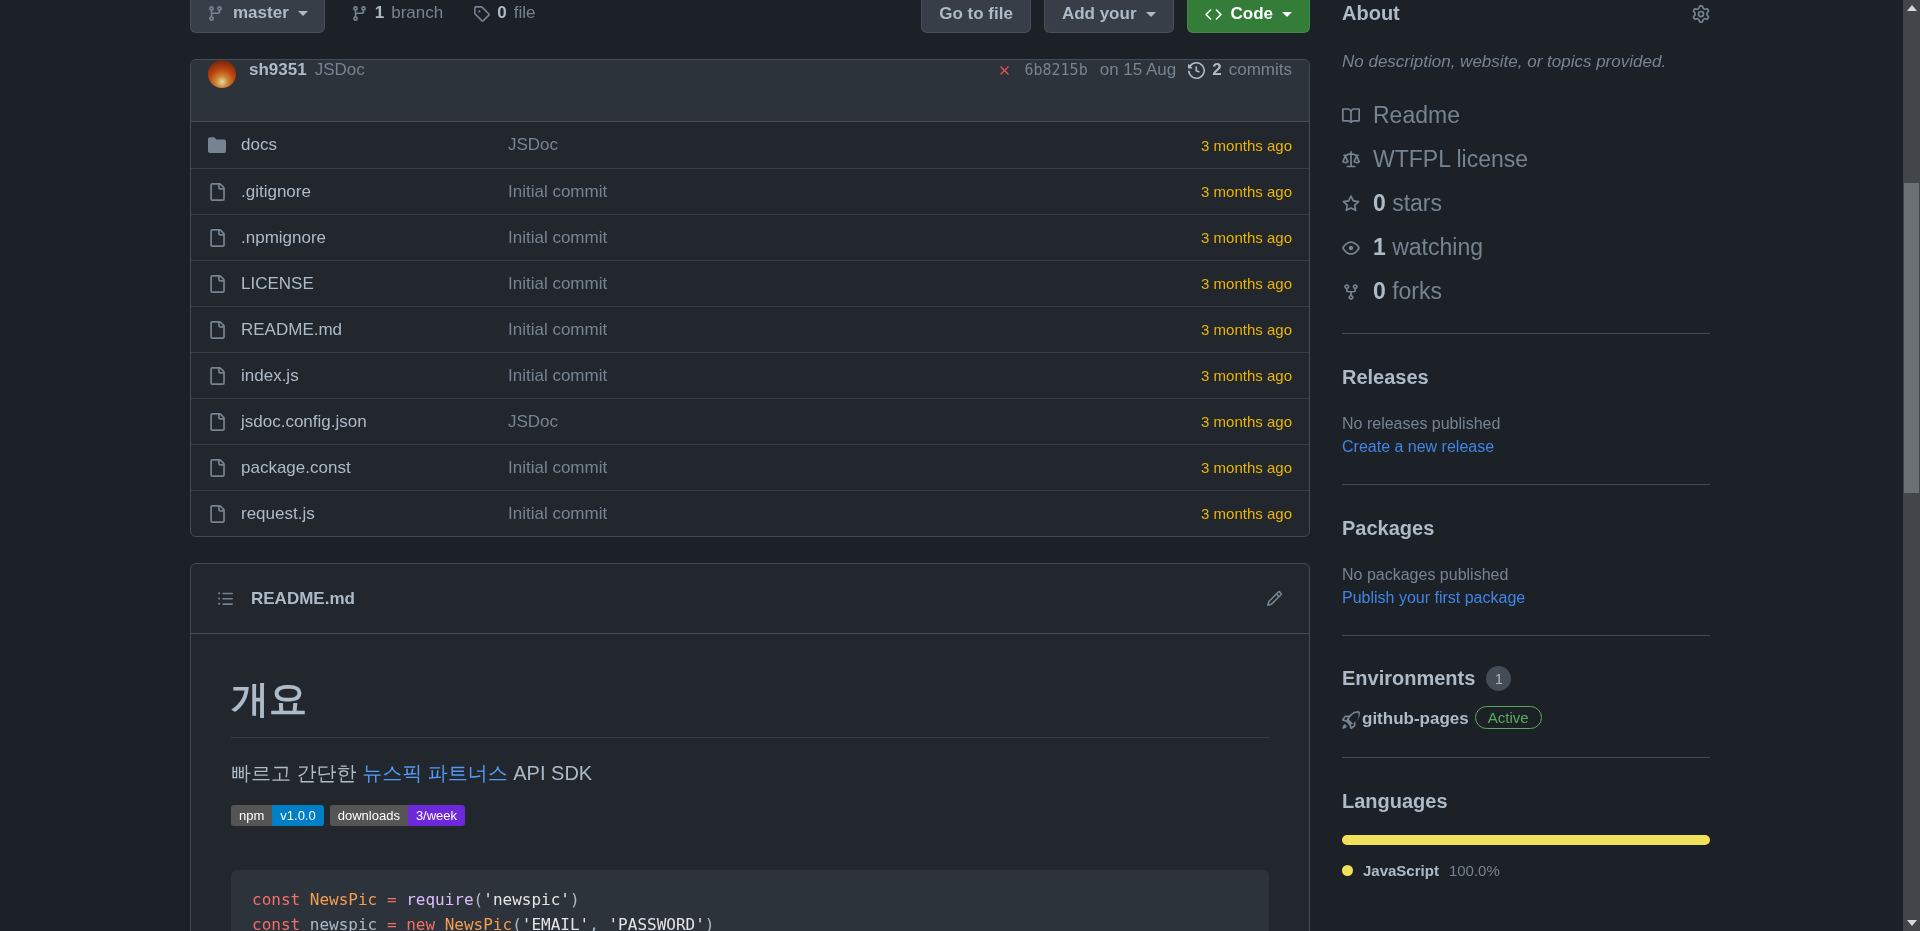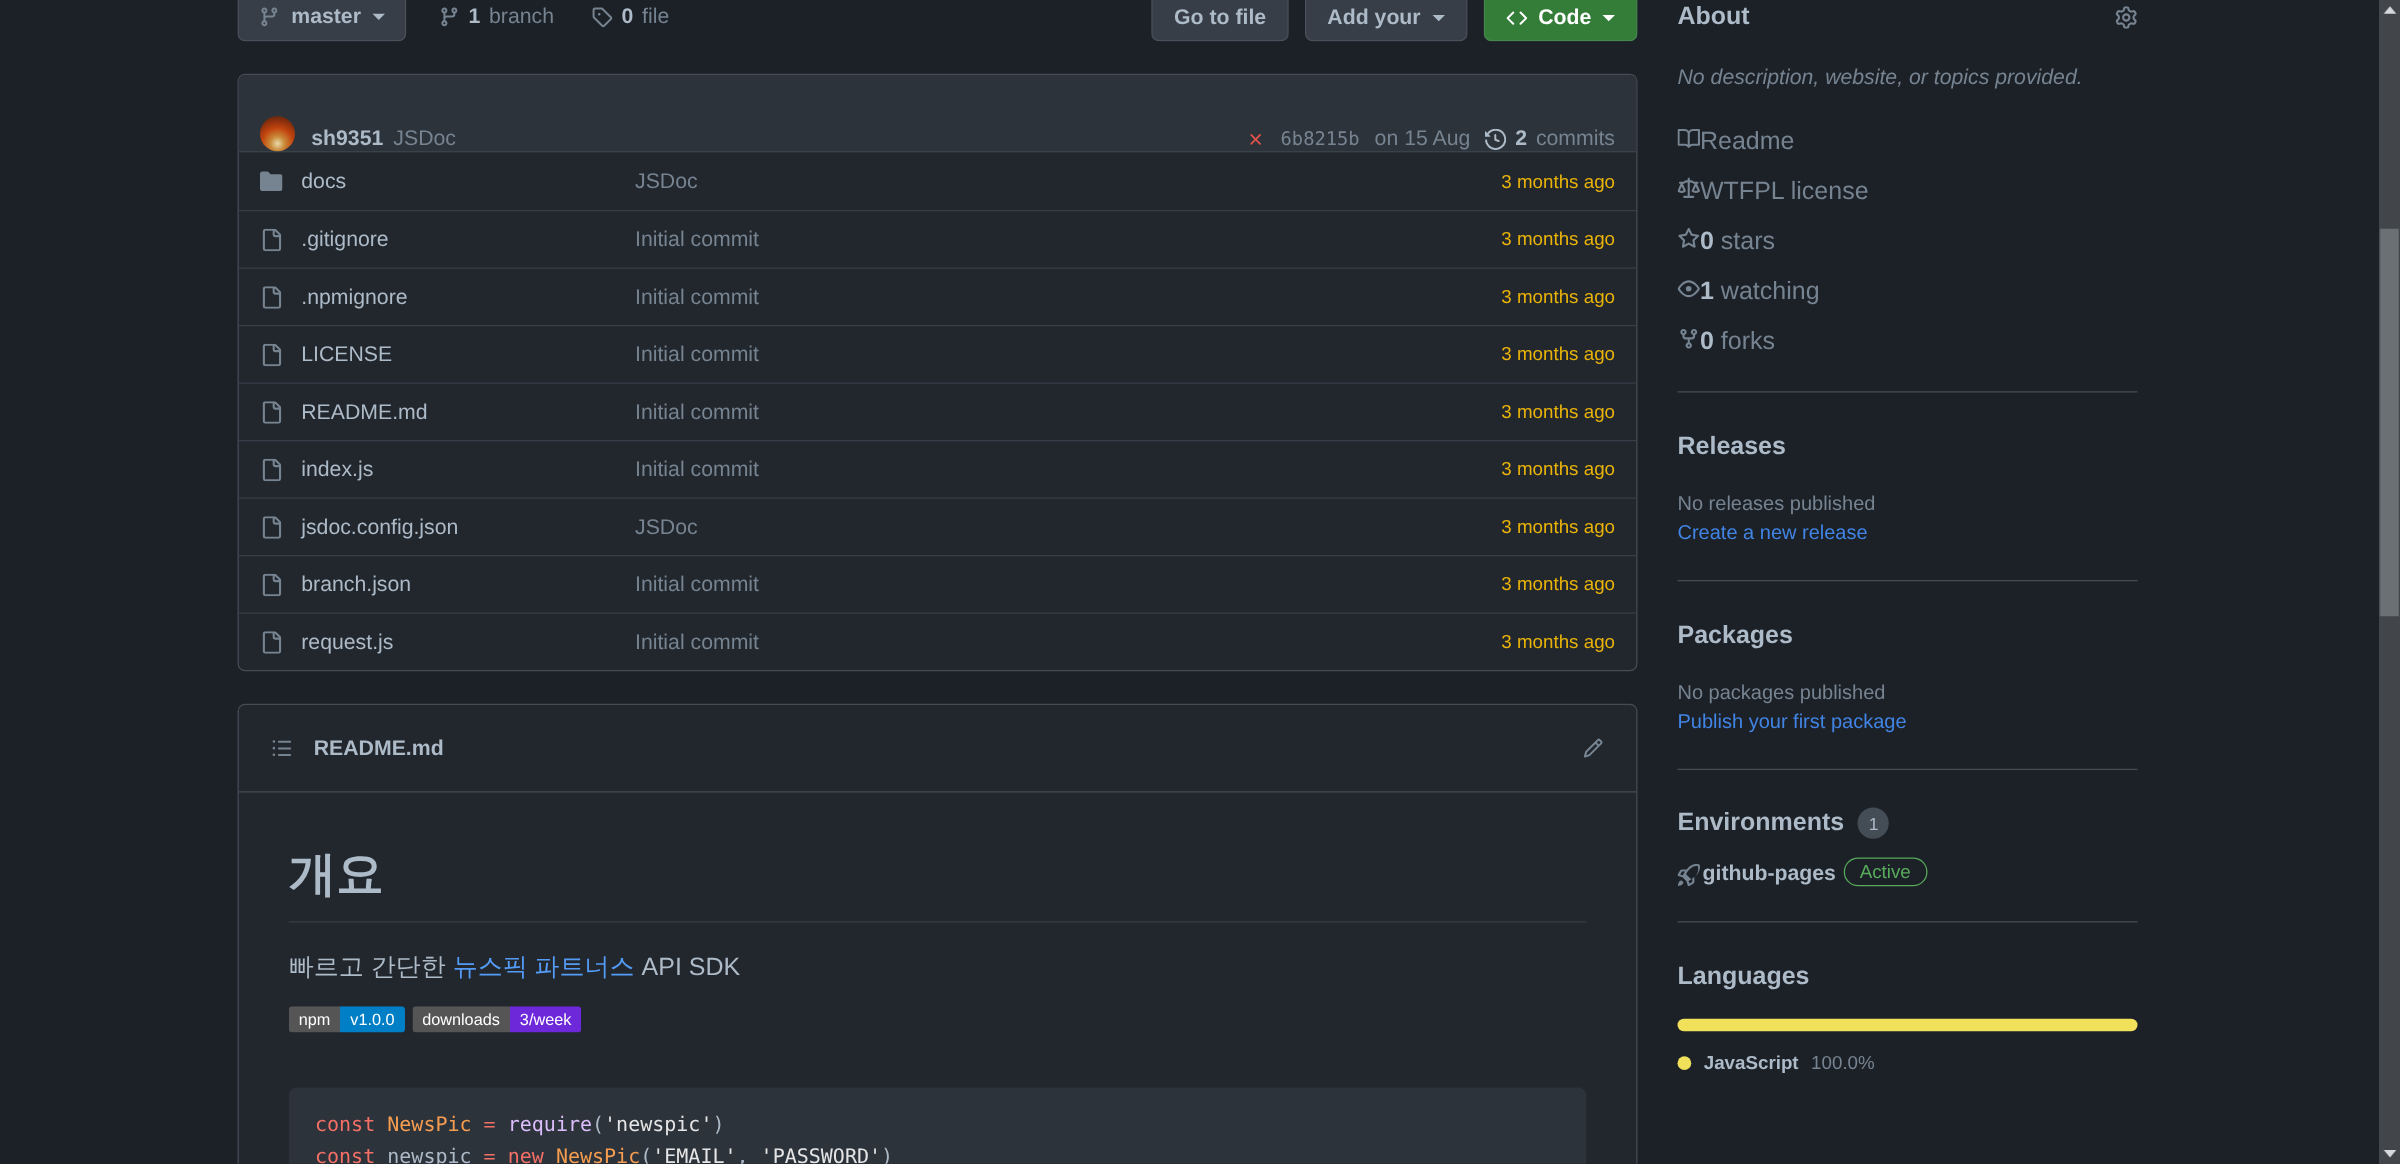--- a/index.html
+++ b/index.html
@@ -36,21 +36,21 @@
   .caret { width: 0; height: 0; border-left: 5px solid transparent; border-right: 5px solid transparent;
     border-top: 5px solid currentColor; display: inline-block; }
 
   .icon16 { width: 17px; height: 17px; flex: none; }
   .icon18 { width: 18px; height: 18px; flex: none; }
 
   
   .file-box { margin-top: 25px; border: 1px solid #444c56; border-radius: 6px; background: #22272e; }
   .commit-bar {
     height: 62px; background: #2d333b; border-bottom: 1px solid #444c56;
-    border-radius: 6px 6px 0 0; display: flex; align-items: flex-end; padding: 0 17px; font-size: 17px;
+    border-radius: 6px 6px 0 0; display: flex; align-items: flex-start; padding: 0 17px; font-size: 17px;
   }
   .avatar {
     width: 28px; height: 28px; border-radius: 50%; flex: none; cursor: pointer;
     background: radial-gradient(circle at 50% 78%, #e8d9a8 0%, #c98a3a 22%, #c1440e 48%, #8a2f0d 72%, #45200a 100%);
   }
   .commit-author { font-weight: 700; color: #adbac7; margin-left: 13px; cursor: pointer; }
   .commit-msg { color: #768390; margin-left: 8px; cursor: pointer; }
   .commit-meta { margin-left: auto; display: flex; align-items: center; gap: 12px; }
   .status-x { color: #e5534b; width: 15px; height: 15px; cursor: pointer; }
   .sha { font-family: "DejaVu Sans Mono", "Liberation Mono", monospace; font-size: 15px; color: #768390; cursor: pointer; }
@@ -91,22 +91,22 @@
     white-space: pre; height: 140px; }
   .tk-k { color: #f47067; } .tk-c { color: #f69d50; } .tk-f { color: #dcbdfb; }
   .tk-s { color: #e5e5e5; } .tk-p { color: #adbac7; }
 
   
   .sb-title { font-size: 20px; font-weight: 700; color: #adbac7; }
   .about-head { display: flex; justify-content: space-between; align-items: center; margin-top: 2px; }
   .gear { color: #768390; cursor: pointer; }
   .about-desc { margin-top: 27px; font-style: italic; color: #768390; font-size: 17px; }
   .about-list { margin-top: 30px; }
-  .about-item { display: flex; margin-bottom: 17px;
-    color: #768390; font-size: 20px; cursor: pointer; }
+  .about-item { display: flex; align-items: center; gap: 13px; margin-bottom: 17px;
+    color: #768390; font-size: 23px; cursor: pointer; }
   .about-item .icon18 { color: #768390; }
   .about-item b { color: #adbac7; font-weight: 700; }
   .sb-divider { border: none; border-top: 1px solid #444c56; margin: 28px 0 0; }
   .sb-section-title { margin-top: 32px; }
   .sb-empty { margin-top: 26px; font-size: 16px; color: #768390; }
   .sb-link { margin-top: 5px; font-size: 16px; color: #4184e4; display: block; cursor: pointer; }
   .env-head { margin-top: 30px; display: flex; align-items: center; gap: 11px; }
   .counter { background: #444c56; border-radius: 2em; min-width: 25px; height: 25px;
     display: inline-flex; align-items: center; justify-content: center; font-size: 14px;
     color: #adbac7; padding: 0 8px; }
@@ -322,21 +322,21 @@
             <span class="file-link">jsdoc.config.json</span>
           </span>
         <span class="cell-msg">JSDoc</span>
         <span class="cell-age">3 months ago</span>
       </div>
       <div class="file-row">
         <span class="cell-name">
             <svg class="icon18" viewBox="0 0 16 16">
               <use href="#i-file"></use>
             </svg>
-            <span class="file-link">branch.json</span>
+            <span class="file-link">package.const</span>
           </span>
         <span class="cell-msg">Initial commit</span>
         <span class="cell-age">3 months ago</span>
       </div>
       <div class="file-row">
         <span class="cell-name">
             <svg class="icon18" viewBox="0 0 16 16">
               <use href="#i-file"></use>
             </svg>
             <span class="file-link">request.js</span>

